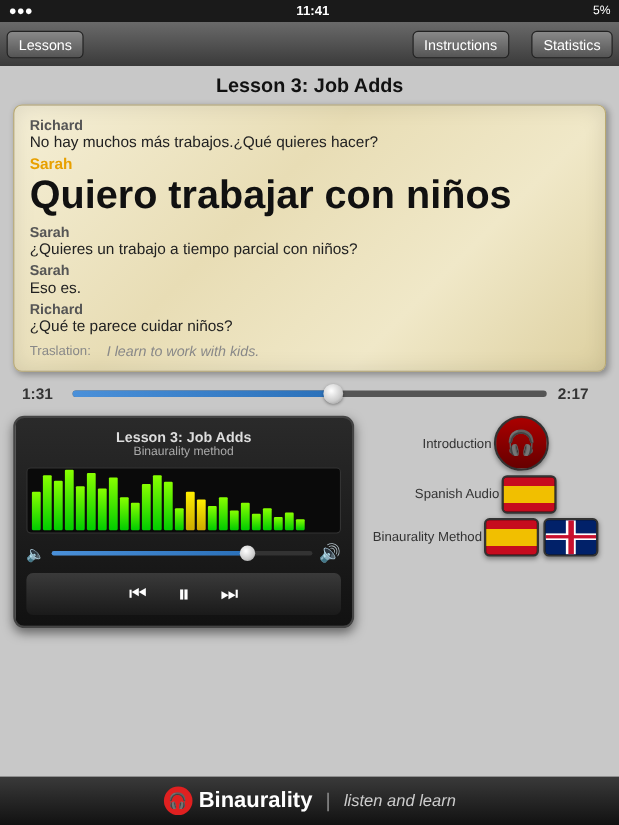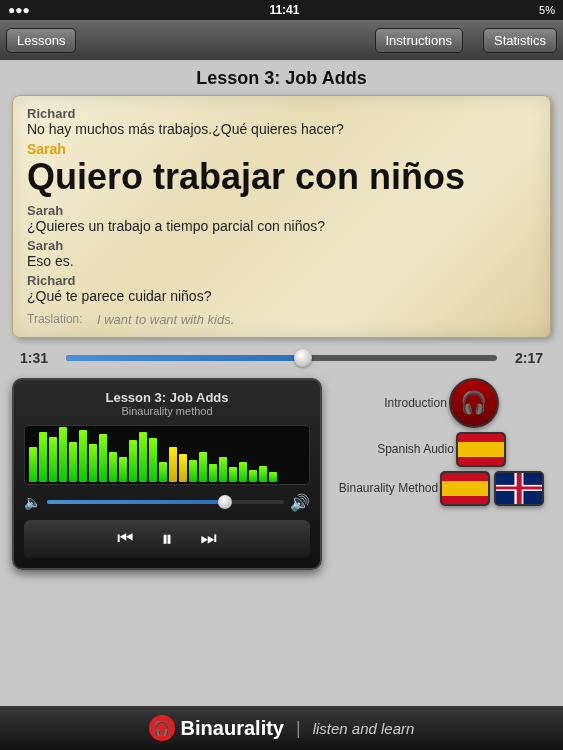--- a/index.html
+++ b/index.html
@@ -432,31 +432,31 @@
     <span class="dialogue-text">Eso es.</span>
   </div>
 
   <div class="dialogue-row">
     <span class="speaker">Richard</span>
     <span class="dialogue-text">¿Qué te parece cuidar niños?</span>
   </div>
 
   <div class="translation-row">
     <span class="translation-label">Traslation:</span>
-    <span class="translation-text">I want to want with kids.</span>
+    <span class="translation-text">I learn to work with kids.</span>
   </div>
 </div>
 
 <div class="progress-area">
   <span class="time-label">1:31</span>
   <div class="slider-track">
     <div class="slider-fill"></div>
     <div class="slider-thumb"></div>
   </div>
-  <span class="time-label" style="text-align:right">2:17</span>
+  <span class="time-label" style="">2:17</span>
 </div>
 
 <div class="bottom-section">
 
   <div class="media-player">
     <div class="player-title">Lesson 3: Job Adds</div>
     <div class="player-subtitle">Binaurality method</div>
 
     <div class="visualizer" id="visualizer">
     <div class="viz-bar" style="height: 35px;"></div>

